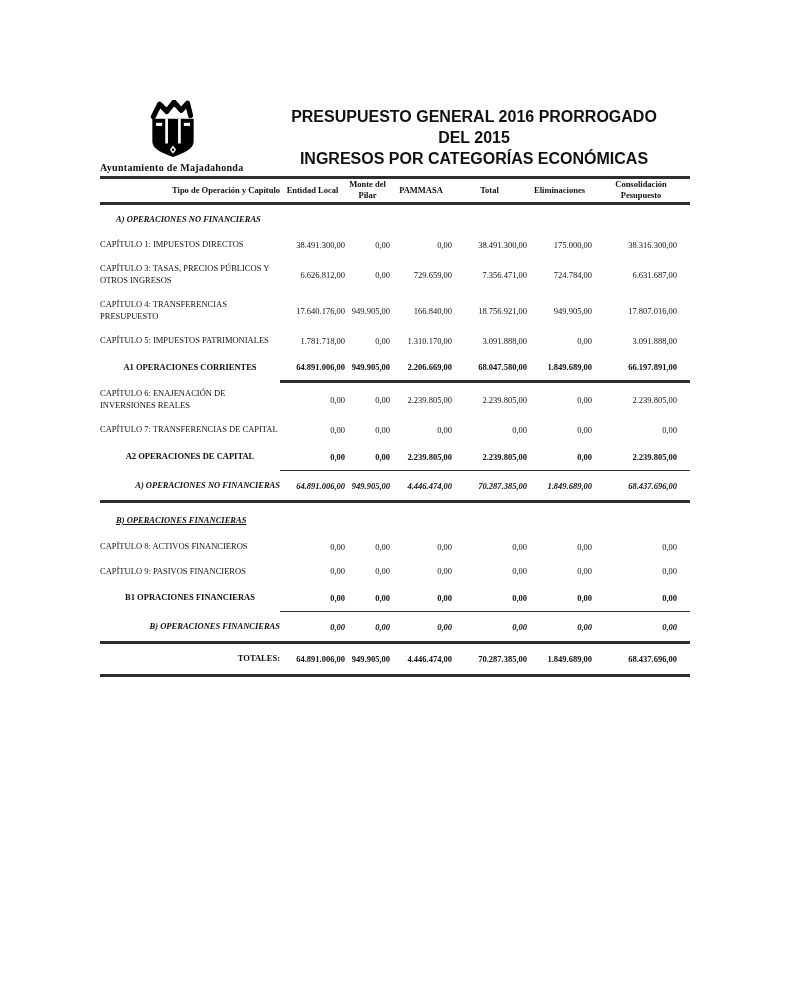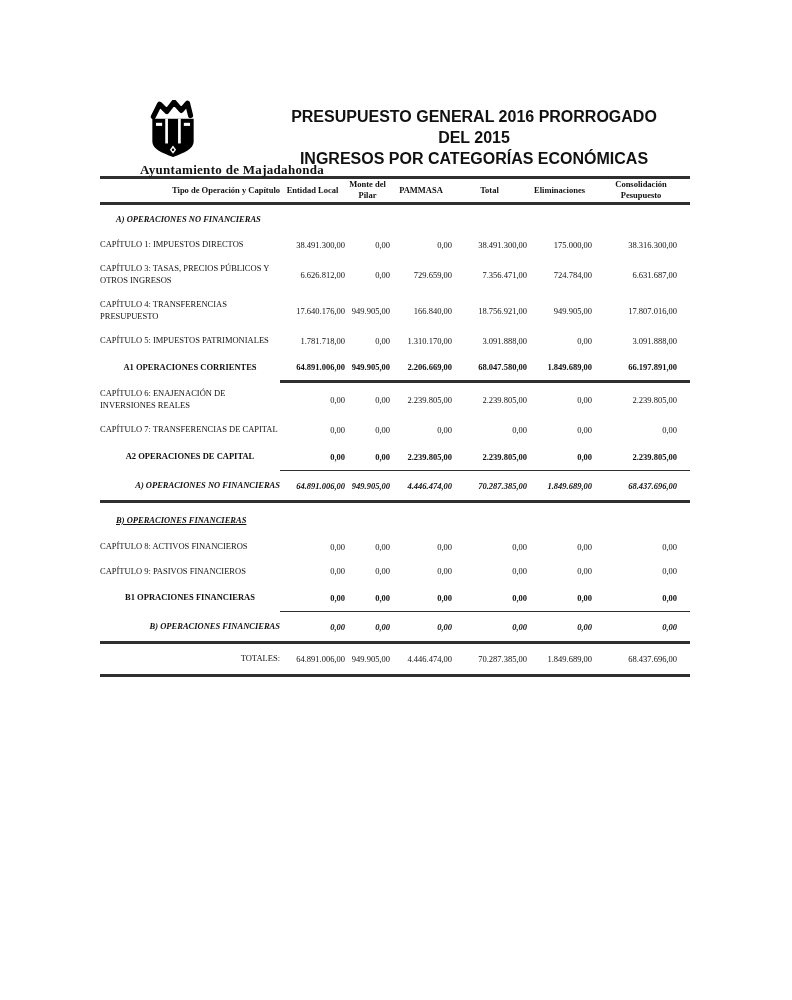--- a/index.html
+++ b/index.html
@@ -11,23 +11,22 @@
     font-family: "Liberation Serif", "DejaVu Serif", serif;
     color: #111111;
   }
   .content { position: absolute; left: 100px; top: 100px; width: 590px; }
 
   
   .doc-header { position: relative; height: 76px; }
   .logo { position: absolute; left: 42px; top: 0; width: 62px; height: 58px; }
   .logo-caption {
     position: absolute; left: 0; top: 62px;
-    font-size: 13px; font-weight: bold; letter-spacing: 0.3px;
+    font-size: 10px; font-weight: bold; letter-spacing: 0.3px;
     white-space: nowrap;
-    margin-left: 40px;
   }
   .doc-title {
     position: absolute; left: 178px; top: 7px; width: 392px;
     text-align: center;
     font-family: "Liberation Sans", "DejaVu Sans", sans-serif;
     font-weight: bold; font-size: 16px; line-height: 1.3;
   }
 
   
   table.budget {
@@ -55,21 +54,21 @@
   tr.row-section td.label { font-weight: bold; font-style: italic; padding-left: 16px; }
   tr.row-section-underline td { padding-top: 12px; padding-bottom: 8px; }
   tr.row-section-underline td.label {
     font-weight: bold; font-style: italic; padding-left: 16px;
     text-decoration: underline;
   }
   tr.row-subtotal td { font-weight: bold; padding-top: 9px; padding-bottom: 8px; }
   tr.row-subtotal td.label { text-align: center; padding-right: 0; }
   tr.row-grandtotal td { font-weight: bold; font-style: italic; padding-top: 9px; padding-bottom: 9px; }
   tr.row-grandtotal td.label { text-align: right; padding-right: 0; }
-  tr.row-totals td { font-weight: normal; padding-top: 9px; padding-bottom: 9px; }
+  tr.row-totals td { font-weight: bold; padding-top: 9px; padding-bottom: 9px; }
   tr.row-totals td.label { text-align: right; padding-right: 0; }
 
   
   tr.rule-num-thick td.num { border-bottom: 3px solid #2f2f2f; }
   tr.rule-num-thin  td.num { border-bottom: 1.5px solid #2f2f2f; }
   tr.rule-full-thick td    { border-bottom: 3px solid #2f2f2f; }
 </style>
 </head>
 <body>
 

